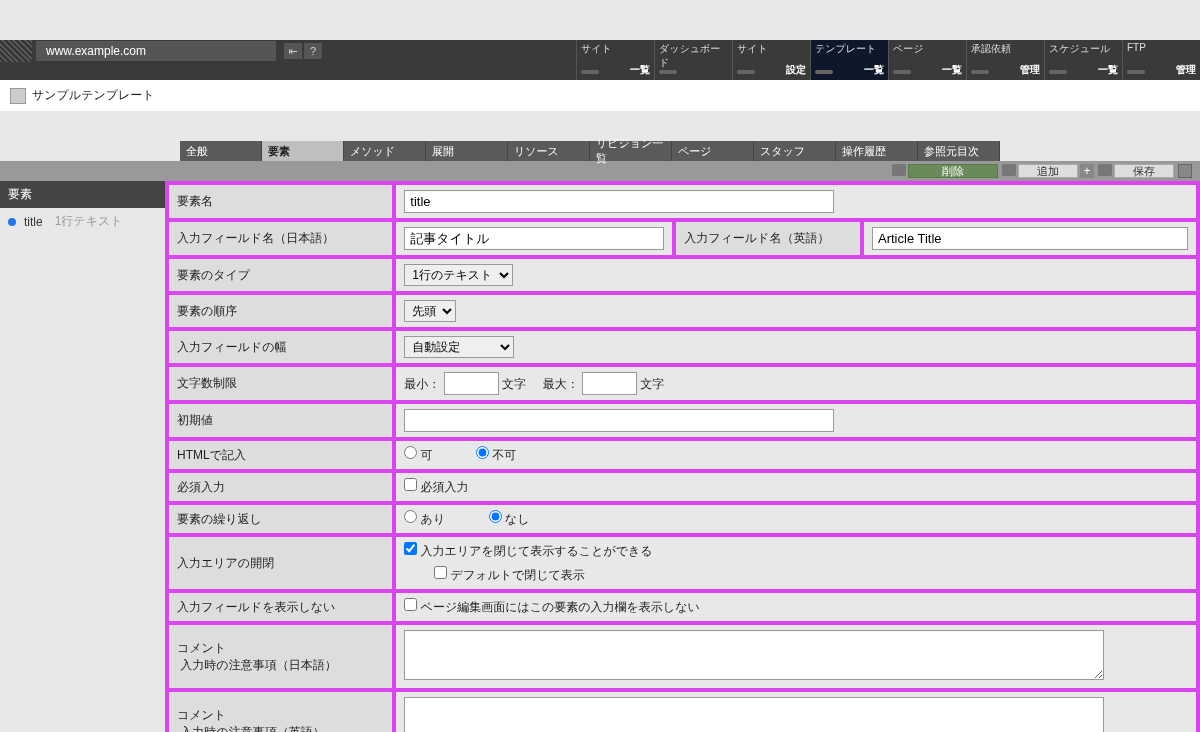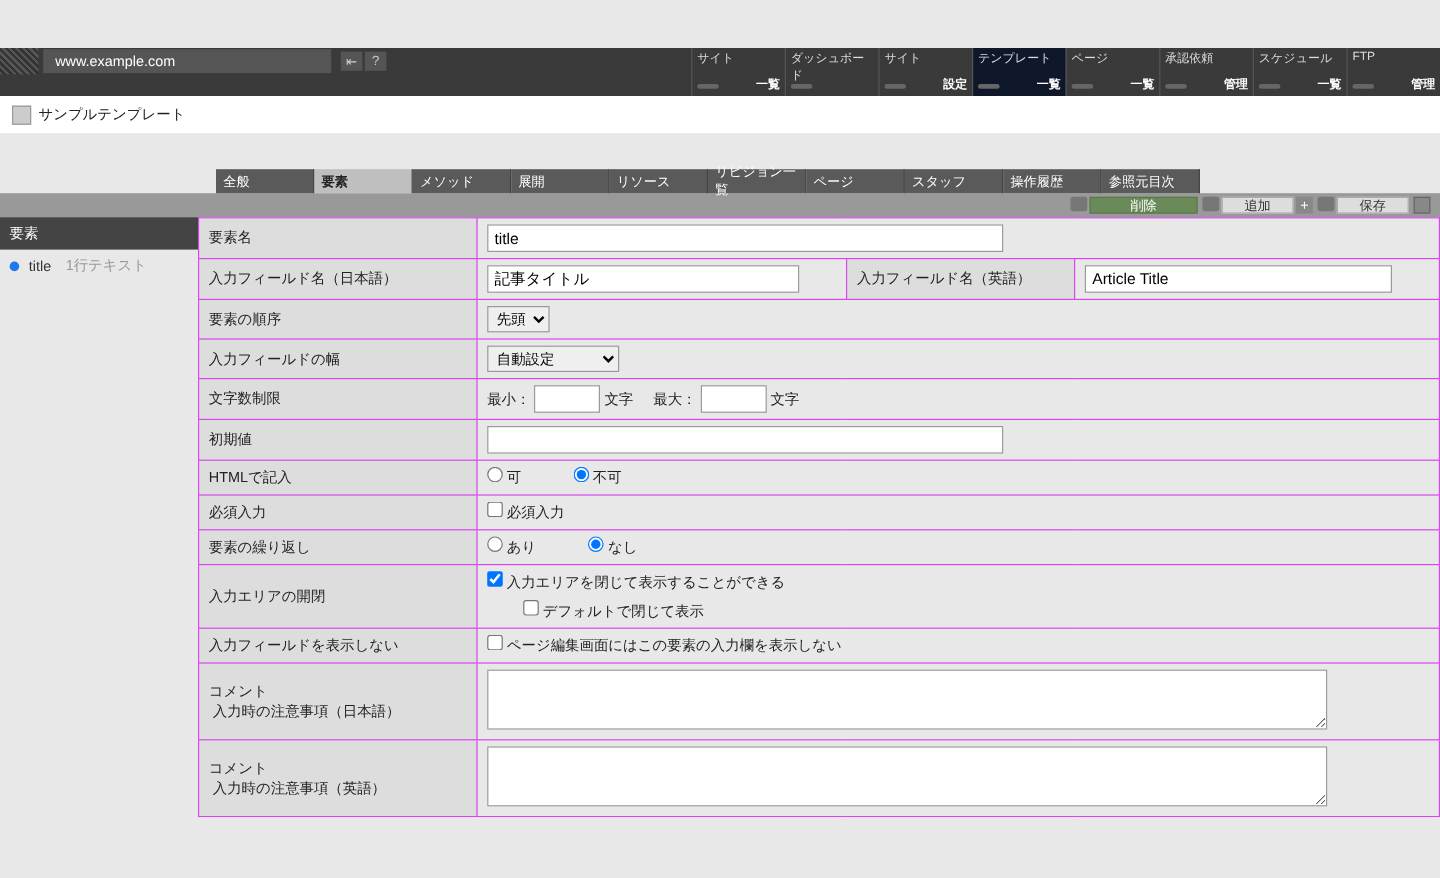--- a/index.html
+++ b/index.html
@@ -42,21 +42,21 @@
 .body { display:flex; }
 .side { width:165px; }
 .side-head { background:#444; color:#fff; padding:5px 8px; font-size:12px; }
 .side-item { padding:5px 8px; display:flex; align-items:center; gap:8px; }
 .dot { width:8px; height:8px; border-radius:50%; background:#27e; }
 .side-item .nm { color:#333; }
 .side-item .typ { color:#999; margin-left:4px; }
 
 .main { flex:1; }
 .form-table { width:100%; border-collapse:collapse; }
-.form-table td { border:1px solid #d946ef; padding:5px 8px; vertical-align:middle; font-size:12px; }
+.form-table td { border:4px solid #d946ef; padding:5px 8px; vertical-align:middle; font-size:12px; }
 .form-table td.lbl { width:232px; background:#ddd; }
 .form-table input[type=text] { border:1px solid #999; padding:3px 5px; font-size:13px; }
 .form-table select { border:1px solid #999; padding:2px 3px; font-size:12px; }
 .form-table textarea { width:700px; height:50px; border:1px solid #999; resize:both; }
 .wideinput { width:430px; }
 .midinput { width:260px; }
 .smallinput { width:55px; }
 .radio-row label { margin-right: 40px; }
 .indent { margin-left:30px; display:block; margin-top:6px; }
 </style>
@@ -166,21 +166,25 @@
       <table class="form-table">
         <tbody>
             <tr>
           <td class="lbl">要素名</td>
           <td colspan="3"><input type="text" class="wideinput" value="title" style=""></td>
         </tr>
         <tr>
           <td class="lbl">入力フィールド名（日本語）</td>
           <td><input type="text" class="midinput" value="記事タイトル" style=""></td>
           <td class="lbl" style="width:190px">入力フィールド名（英語）</td>
-          <td><input type="text" style="width: 256px;" value="Article Title"></td>
+          <td><input type="text" style="width: 316px;" value="Article Title"></td>
+        </tr>
+        <tr>
+          <td class="lbl">要素のタイプ</td>
+          <td colspan="3"><select><option>1行のテキスト</option></select></td>
         </tr>
         <tr>
           <td class="lbl">要素の順序</td>
           <td colspan="3"><select><option>先頭</option></select></td>
         </tr>
         <tr>
           <td class="lbl">入力フィールドの幅</td>
           <td colspan="3"><select style="width:110px"><option>自動設定</option></select></td>
         </tr>
         <tr>

